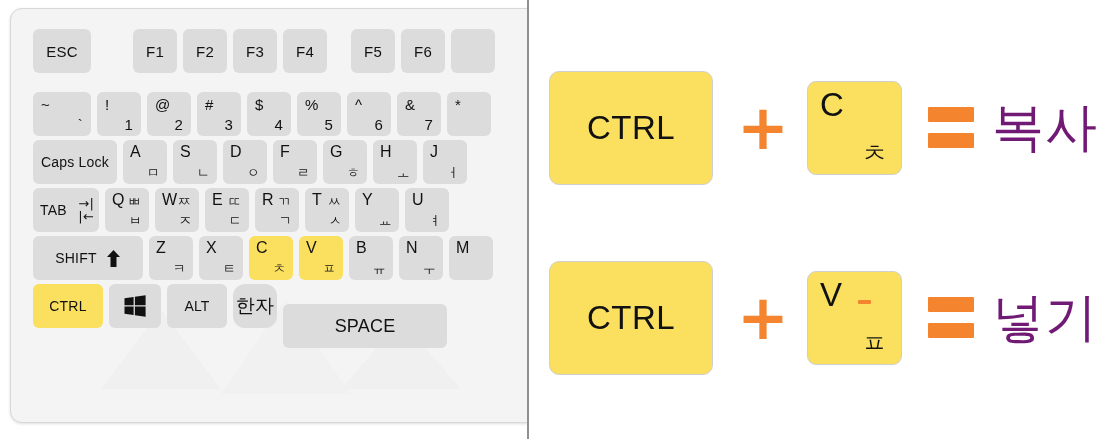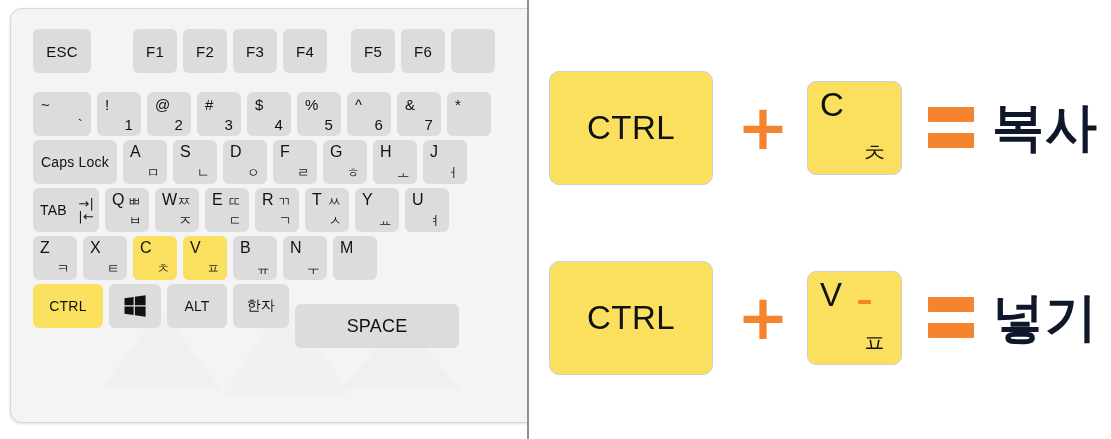--- a/index.html
+++ b/index.html
@@ -111,21 +111,21 @@
   .key.num .tl { font-size: 15px; top: 5px; left: 8px; }
   .key.num .br { font-size: 15px; right: 8px; bottom: 4px; }
 
   .key.esc   { width: 58px; }
   .key.tab   { width: 66px; }
   .key.caps  { width: 84px; font-size: 14px; }
   .key.shift { width: 110px; font-size: 14px; }
   .key.ctrl  { width: 70px; font-size: 14px; }
   .key.win   { width: 52px; }
   .key.alt   { width: 60px; font-size: 14px; }
-  .key.hanja { width: 56px; font-size: 14px; }
+  .key.hanja { width: 44px; font-size: 19px; border-radius: 12px; }
   .key.space { width: 164px; font-size: 18px; margin-top: 20px; }
 
   .fn-gap-lg { width: 36px; flex: 0 0 36px; }
   .fn-gap-sm { width: 18px; flex: 0 0 18px; }
 
   .tab-glyphs {
     position: absolute;
     right: 5px; top: 50%;
     transform: translateY(-50%);
     display: flex;
@@ -222,23 +222,23 @@
     flex: 0 0 auto;
   }
   .equals span {
     display: block;
     width: 46px;
     height: 15px;
     background: #f5842f;
     border-radius: 1px;
   }
   .sc-label {
-    color: #0f172a;
+    color: #701a75;
     font-size: 52px;
-    font-weight: 700;
+    font-weight: 400;
     line-height: 1.02;
     letter-spacing: 1px;
     flex: 0 0 auto;
     font-family: "DejaVu Sans", sans-serif;
   }
   .sc-label .ln { display: block; }
 </style>
 </head>
 <body>
 
@@ -390,20 +390,28 @@
           <span class="tl">Y</span>
           <span class="br">ㅛ</span>
         </div>
         <div class="key dual">
           <span class="tl">U</span>
           <span class="br">ㅕ</span>
         </div>
       </div>
 
       <div class="kb-row r-zxc">
+        <div class="key shift">
+          <span class="shift-inner">
+            <span>SHIFT</span>
+            <svg width="15" height="17" viewBox="0 0 15 17">
+              <path d="M7.5 0 L14 7 L10.5 7 L10.5 17 L4.5 17 L4.5 7 L1 7 Z" fill="#111"></path>
+            </svg>
+          </span>
+        </div>
         <div class="key dual">
           <span class="tl">Z</span>
           <span class="br">ㅋ</span>
         </div>
         <div class="key dual">
           <span class="tl">X</span>
           <span class="br">ㅌ</span>
         </div>
         <div class="key dual hl">
           <span class="tl">C</span>

